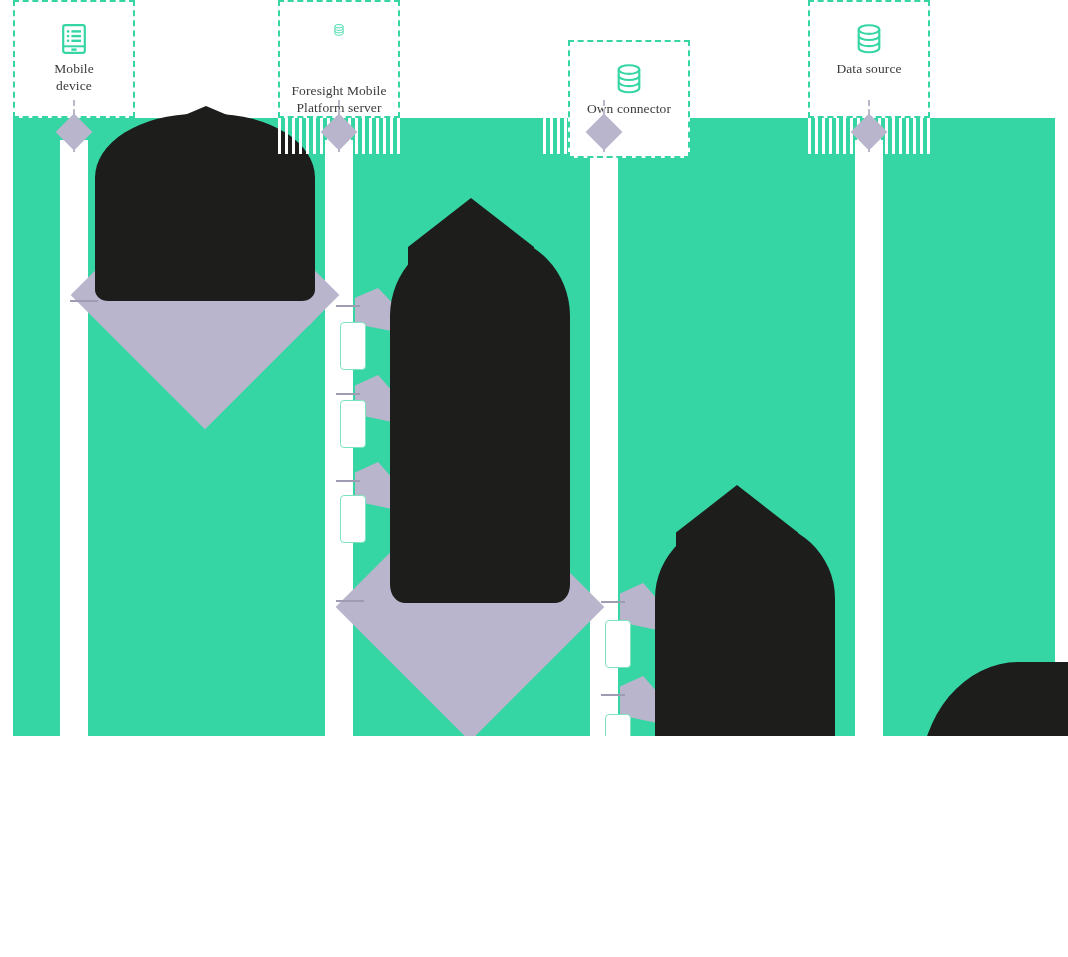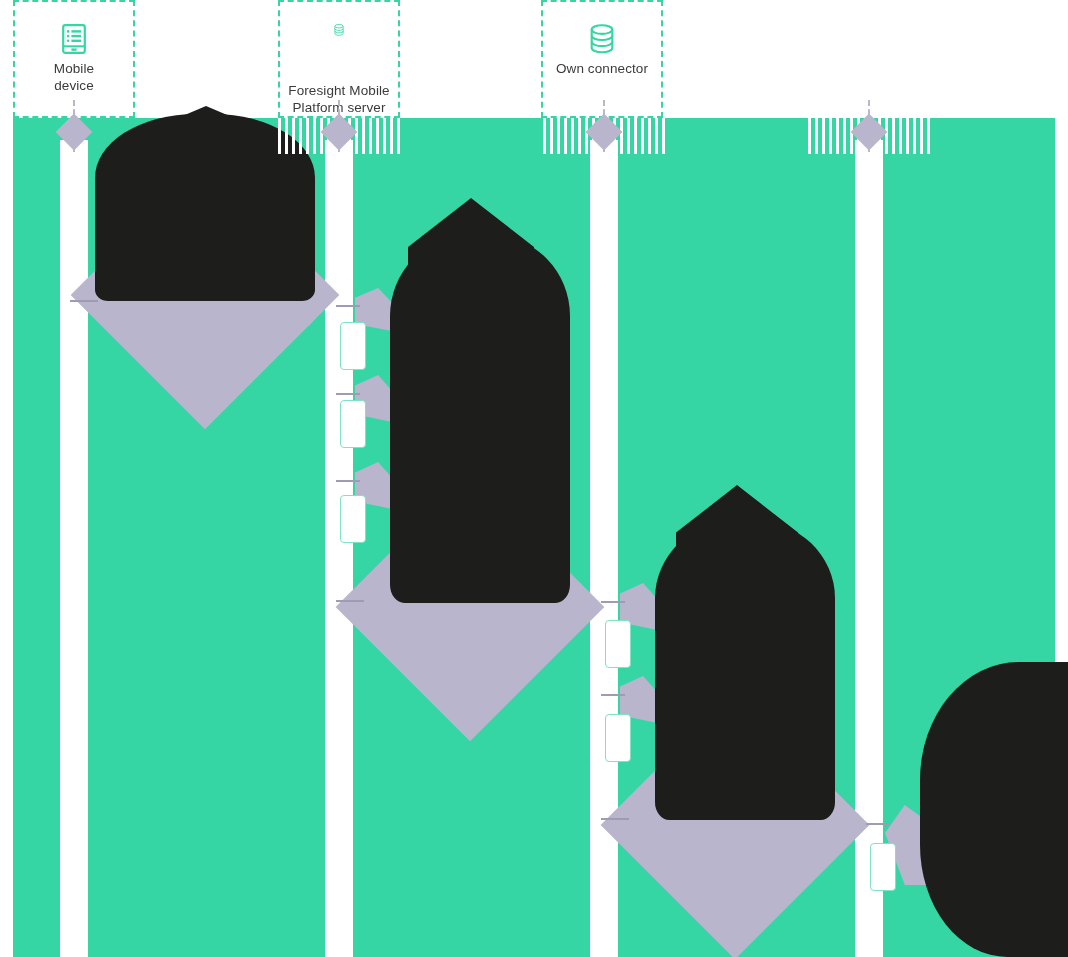--- a/index.html
+++ b/index.html
@@ -6,23 +6,24 @@
     margin: 0;
     padding: 0;
     background: #ffffff;
   }
   body {
     font-family: "Liberation Sans", sans-serif;
   }
   #canvas {
     position: relative;
     width: 1068px;
-    height: 957px;
+    height: 736px;
     overflow: hidden;
     background: #ffffff;
+    font-family: Liberation Serif, serif;
   }
   
   #diagram-bg {
     position: absolute;
     left: 13px;
     top: 118px;
     width: 1042px;
     height: 839px;
     background: #35d6a4;
   }
@@ -271,24 +272,33 @@
     <svg class="p-icon" viewBox="0 0 26 30" fill="none">
       <ellipse cx="13" cy="5.6" rx="10.3" ry="4.3" stroke="#35d6a4" stroke-width="2.1"></ellipse>
       <path d="M2.7 5.6v18.3c0 2.4 4.6 4.3 10.3 4.3s10.3-1.9 10.3-4.3V5.6" stroke="#35d6a4" stroke-width="2.1"></path>
       <path d="M2.7 11.7c0 2.4 4.6 4.3 10.3 4.3s10.3-1.9 10.3-4.3" stroke="#35d6a4" stroke-width="2.1"></path>
       <path d="M2.7 17.8c0 2.4 4.6 4.3 10.3 4.3s10.3-1.9 10.3-4.3" stroke="#35d6a4" stroke-width="2.1"></path>
     </svg>
     <div class="participant-label">Foresight Mobile
 Platform server</div>
   </div>
 
-  <div class="participant-box" style="left:541px; width:122px;">
+  <div class="participant-box" style="left:568px; width:122px;margin-top:40px;">
     <svg class="p-icon" viewBox="0 0 26 30" fill="none">
       <ellipse cx="13" cy="5.6" rx="10.3" ry="4.3" stroke="#35d6a4" stroke-width="2.1"></ellipse>
       <path d="M2.7 5.6v18.3c0 2.4 4.6 4.3 10.3 4.3s10.3-1.9 10.3-4.3V5.6" stroke="#35d6a4" stroke-width="2.1"></path>
       <path d="M2.7 11.7c0 2.4 4.6 4.3 10.3 4.3s10.3-1.9 10.3-4.3" stroke="#35d6a4" stroke-width="2.1"></path>
       <path d="M2.7 17.8c0 2.4 4.6 4.3 10.3 4.3s10.3-1.9 10.3-4.3" stroke="#35d6a4" stroke-width="2.1"></path>
     </svg>
     <div class="participant-label">Own connector</div>
   </div>
 
+  <div class="participant-box" style="left:808px; width:122px;">
+    <svg class="p-icon" viewBox="0 0 26 30" fill="none">
+      <ellipse cx="13" cy="5.6" rx="10.3" ry="4.3" stroke="#35d6a4" stroke-width="2.1"></ellipse>
+      <path d="M2.7 5.6v18.3c0 2.4 4.6 4.3 10.3 4.3s10.3-1.9 10.3-4.3V5.6" stroke="#35d6a4" stroke-width="2.1"></path>
+      <path d="M2.7 11.7c0 2.4 4.6 4.3 10.3 4.3s10.3-1.9 10.3-4.3" stroke="#35d6a4" stroke-width="2.1"></path>
+      <path d="M2.7 17.8c0 2.4 4.6 4.3 10.3 4.3s10.3-1.9 10.3-4.3" stroke="#35d6a4" stroke-width="2.1"></path>
+    </svg>
+    <div class="participant-label">Data source</div>
+  </div>
 
 </div>
 
 </body></html>

